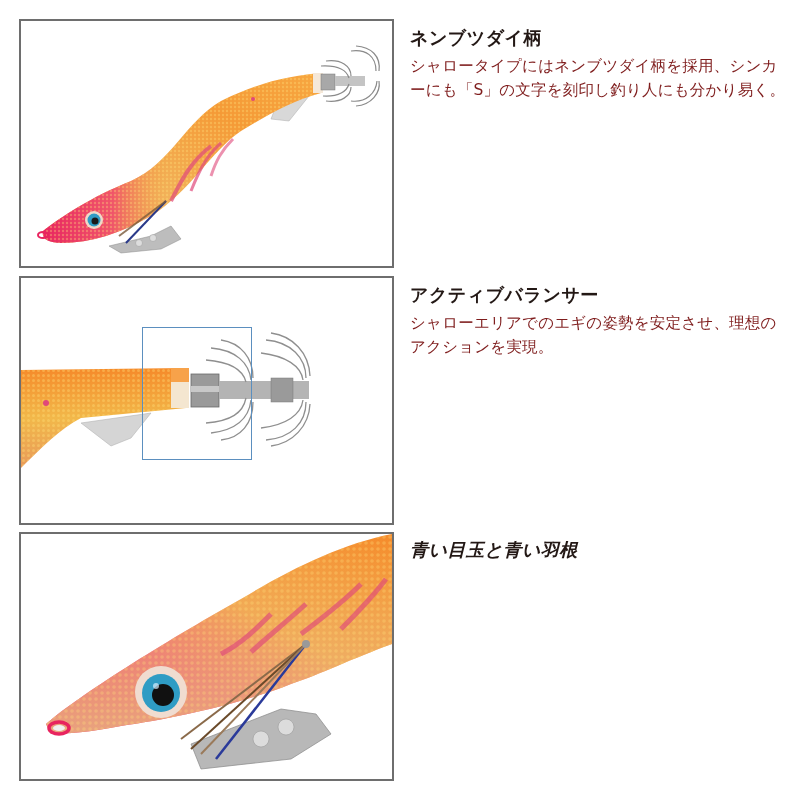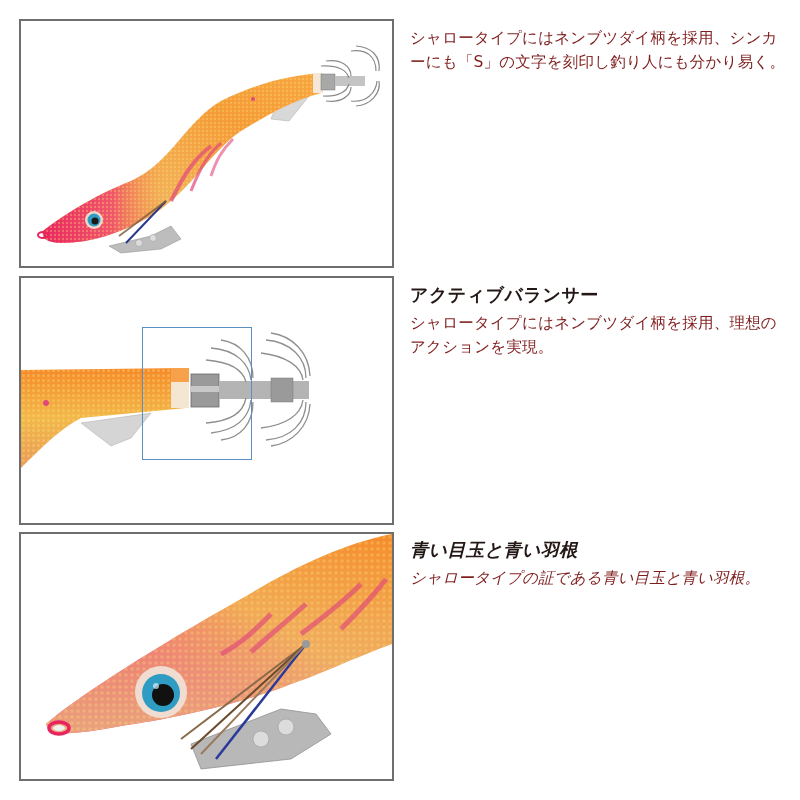--- a/index.html
+++ b/index.html
@@ -72,20 +72,21 @@
     <circle cx="118" cy="222" r="3.5" fill="#ddd" stroke="#999" stroke-width="0.5"></circle>
     <circle cx="132" cy="217" r="3.5" fill="#ddd" stroke="#999" stroke-width="0.5"></circle>
 
     <path d="M145,180 L105,222" stroke="#2a3a8a" stroke-width="2"></path>
     <path d="M145,180 L98,215" stroke="#7a5a3a" stroke-width="2" opacity="0.8"></path>
 
     <ellipse cx="22" cy="214" rx="5" ry="3" fill="none" stroke="#e8245f" stroke-width="2"></ellipse>
   </svg>
 </div>
 <div class="desc d1">
+  <h2 class="title">ネンブツダイ柄</h2>
   <p class="body">シャロータイプにはネンブツダイ柄を採用、シンカーにも「S」の文字を刻印し釣り人にも分かり易く。</p>
 </div>
 
 <div class="frame f2">
   <svg viewBox="0 0 371 245">
     <defs>
       <linearGradient id="g2" x1="0" y1="0" x2="0" y2="1">
         <stop offset="0" stop-color="#f58a2a"></stop>
         <stop offset="0.5" stop-color="#f2b84a"></stop>
         <stop offset="1" stop-color="#e89a5a"></stop>
@@ -121,21 +122,21 @@
       <path d="M250,55 C272,58 288,75 289,98"></path>
       <path d="M245,162 C270,160 285,145 285,124"></path>
         <path d="M240,150 C265,147 280,137 282,122"></path>
       <path d="M250,168 C272,165 288,148 289,126"></path>
     </g>
   </svg>
   <div class="hl-box" style="left:121px; top:49px; width:108px; height:131px;"></div>
 </div>
 <div class="desc d2">
   <h2 class="title">アクティブバランサー</h2>
-  <p class="body">シャロータイプにはネンブツダイ柄を採用、理想のアクションを実現。</p>
+  <p class="body">シャローエリアでのエギの姿勢を安定させ、理想のアクションを実現。</p>
 </div>
 
 <div class="frame f3">
   <svg viewBox="0 0 371 245">
     <defs>
       <linearGradient id="g3" x1="0" y1="1" x2="1" y2="0">
         <stop offset="0" stop-color="#ee2f6c"></stop>
         <stop offset="0.35" stop-color="#f0487a"></stop>
         <stop offset="0.6" stop-color="#f3a24a"></stop>
         <stop offset="1" stop-color="#f58a2a"></stop>
@@ -176,14 +177,13 @@
     <circle cx="140" cy="159" r="19" fill="#2f9cc4"></circle>
     <circle cx="142" cy="161" r="11" fill="#111"></circle>
     <circle cx="135" cy="152" r="3" fill="#d8f0ff" opacity="0.7"></circle>
 
     <ellipse cx="38" cy="194" rx="10" ry="6" fill="none" stroke="#e8245f" stroke-width="3.5"></ellipse>
     <ellipse cx="38" cy="194" rx="6" ry="3" fill="#f0f0f0"></ellipse>
   </svg>
 </div>
 <div class="desc d3">
   <h2 class="title">青い目玉と青い羽根</h2>
-  <p class="body">シャロータイプの証である青い目玉と青い羽根。</p>
 </div>
 
 </body></html>

